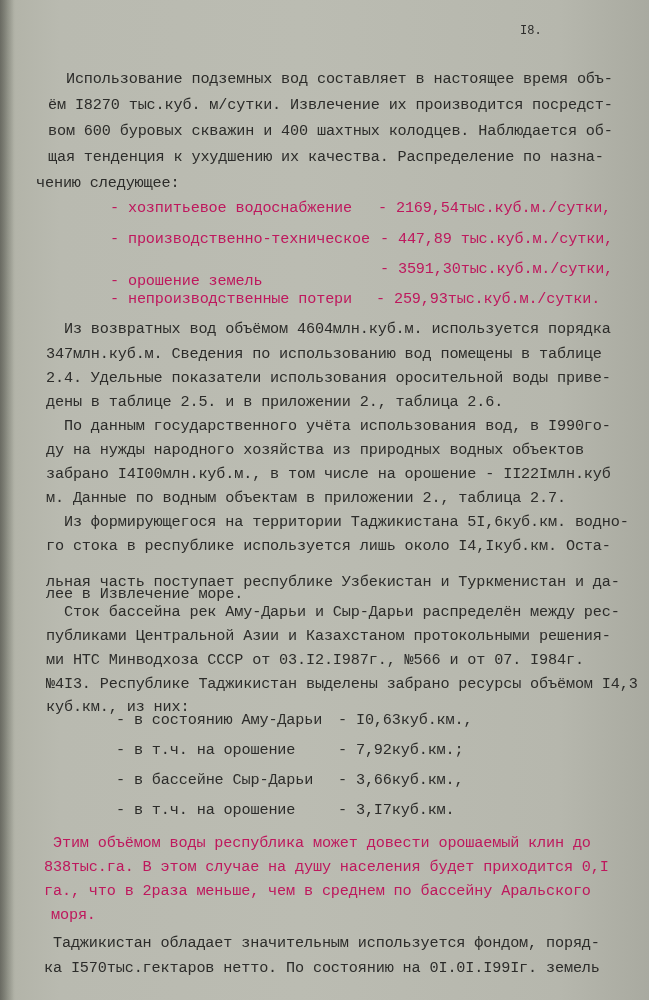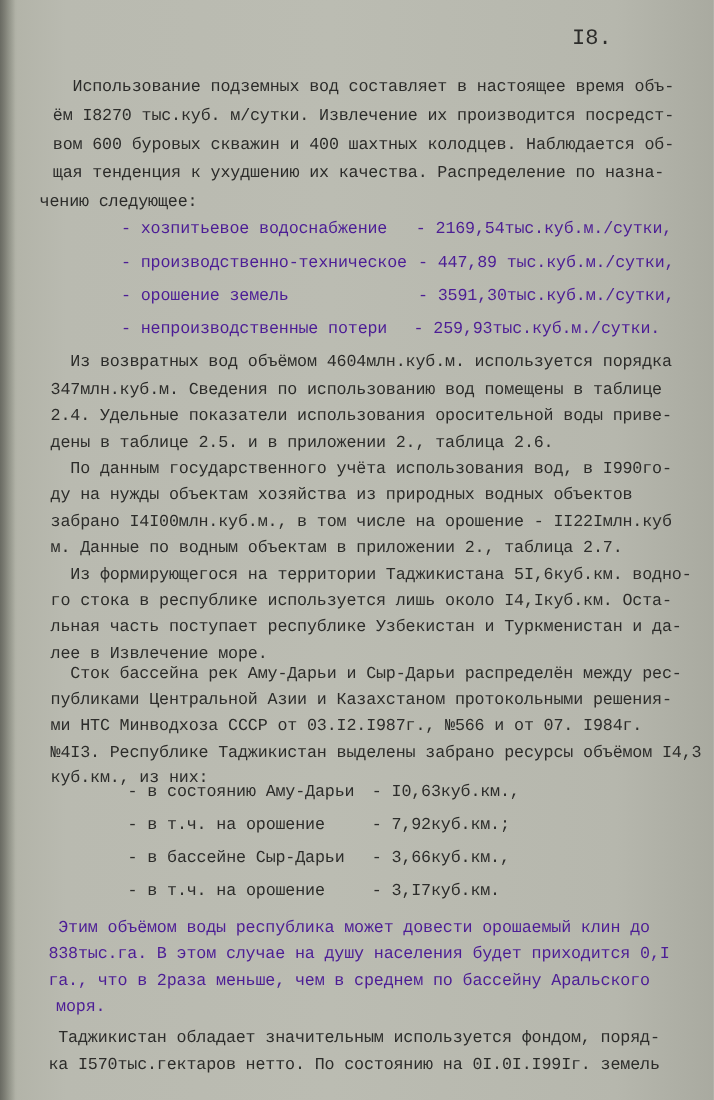--- a/index.html
+++ b/index.html
@@ -14,56 +14,56 @@
     position:absolute; left:0; top:0; width:14px; height:1000px;
     background: linear-gradient(90deg, rgba(60,60,55,0.45), rgba(60,60,55,0));
   }
   .line {
     position:absolute;
     white-space:pre;
     font-size:15.2px;
     letter-spacing:-0.15px;
     line-height:20px;
   }
-  .faded { color:#4c1d95; }
-  .page-num { position:absolute; left:520px; top:24px; font-size:20px; }
+  .faded { color:#be185d; }
+  .page-num { position:absolute; left:520px; top:24px; font-size:12px; }
 </style>
 </head>
 <body>
 
 <div class="page-shadow"></div>
 
 <div class="page-num">I8.</div>
 
 <div class="line" style="left:48px;top:69px">  Использование подземных вод составляет в настоящее время объ-</div>
 <div class="line" style="left:48px;top:95px">ём I8270 тыс.куб. м/сутки. Извлечение их производится посредст-</div>
 <div class="line" style="left:48px;top:121px">вом 600 буровых скважин и 400 шахтных колодцев. Наблюдается об-</div>
 <div class="line" style="left:48px;top:147px">щая тенденция к ухудшению их качества. Распределение по назна-</div>
 <div class="line" style="left:36px;top:173px">чению следующее:</div>
 
 <div class="line faded" style="left:110px;top:198px">- хозпитьевое водоснабжение</div>
 <div class="line faded" style="left:378px;top:198px">- 2169,54тыс.куб.м./сутки,</div>
 <div class="line faded" style="left:110px;top:229px">- производственно-техническое</div>
 <div class="line faded" style="left:380px;top:229px">- 447,89 тыс.куб.м./сутки,</div>
-<div class="line faded" style="left:110px;top:259px">- орошение земель</div>
+<div class="line faded" style="left:110px;top:271px">- орошение земель</div>
 <div class="line faded" style="left:380px;top:259px">- 3591,30тыс.куб.м./сутки,</div>
 <div class="line faded" style="left:110px;top:289px">- непроизводственные потери</div>
 <div class="line faded" style="left:376px;top:289px">- 259,93тыс.куб.м./сутки.</div>
 
 <div class="line" style="left:46px;top:319px">  Из возвратных вод объёмом 4604млн.куб.м. используется порядка</div>
 <div class="line" style="left:46px;top:344px">347млн.куб.м. Сведения по использованию вод помещены в таблице</div>
 <div class="line" style="left:46px;top:368px">2.4. Удельные показатели использования оросительной воды приве-</div>
 <div class="line" style="left:46px;top:392px">дены в таблице 2.5. и в приложении 2., таблица 2.6.</div>
 <div class="line" style="left:46px;top:416px">  По данным государственного учёта использования вод, в I990го-</div>
-<div class="line" style="left:46px;top:440px">ду на нужды объектам хозяйства из природных водных объектов</div>
+<div class="line" style="left:46px;top:440px">ду на нужды народного хозяйства из природных водных объектов</div>
 <div class="line" style="left:46px;top:464px">забрано I4I00млн.куб.м., в том числе на орошение - II22Iмлн.куб</div>
 <div class="line" style="left:46px;top:488px">м. Данные по водным объектам в приложении 2., таблица 2.7.</div>
 <div class="line" style="left:46px;top:512px">  Из формирующегося на территории Таджикистана 5I,6куб.км. водно-</div>
 <div class="line" style="left:46px;top:536px">го стока в республике используется лишь около I4,Iкуб.км. Оста-</div>
-<div class="line" style="left:46px;top:560px">льная часть поступает республике Узбекистан и Туркменистан и да-</div>
+<div class="line" style="left:46px;top:572px">льная часть поступает республике Узбекистан и Туркменистан и да-</div>
 <div class="line" style="left:46px;top:584px">лее в Извлечение море.</div>
 <div class="line" style="left:46px;top:602px">  Сток бассейна рек Аму-Дарьи и Сыр-Дарьи распределён между рес-</div>
 <div class="line" style="left:46px;top:626px">публиками Центральной Азии и Казахстаном протокольными решения-</div>
 <div class="line" style="left:46px;top:650px">ми НТС Минводхоза СССР от 03.I2.I987г., №566 и от 07. I984г.</div>
 <div class="line" style="left:46px;top:674px">№4I3. Республике Таджикистан выделены забрано ресурсы объёмом I4,3</div>
 <div class="line" style="left:46px;top:697px">куб.км., из них:</div>
 
 <div class="line" style="left:116px;top:710px">- в состоянию Аму-Дарьи</div>
 <div class="line" style="left:338px;top:710px">- I0,63куб.км.,</div>
 <div class="line" style="left:116px;top:740px">- в т.ч. на орошение</div>

